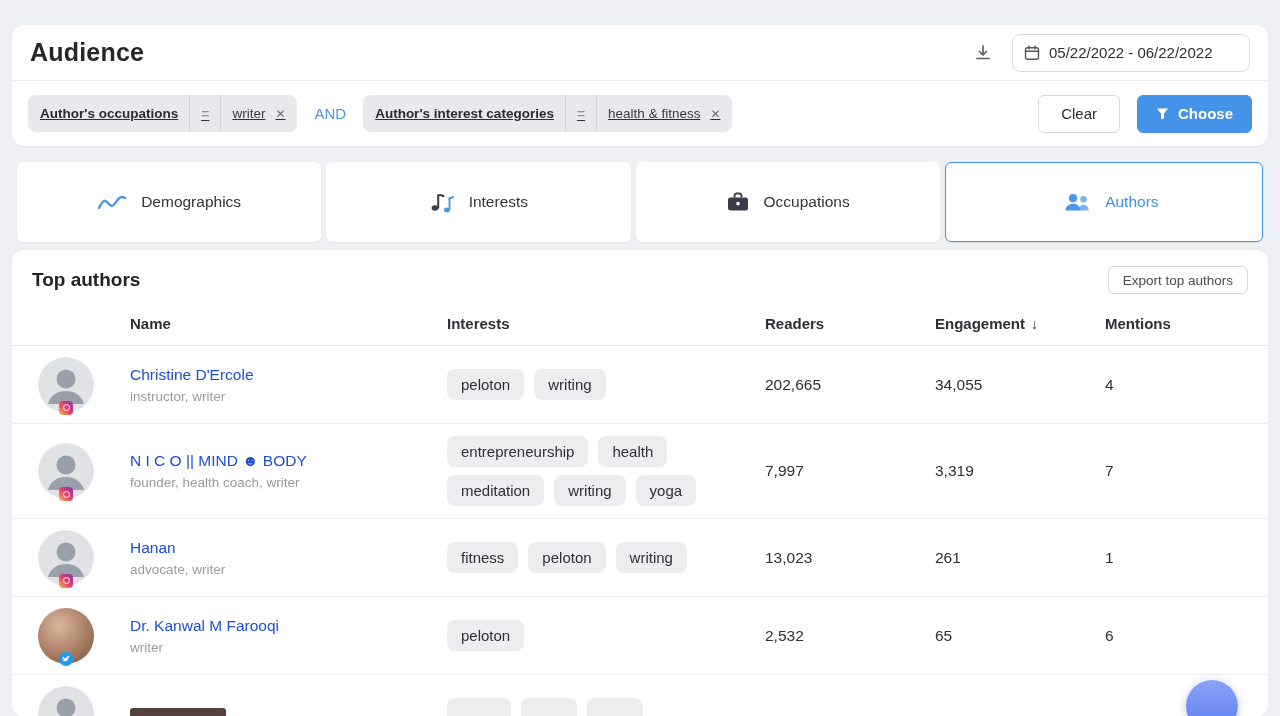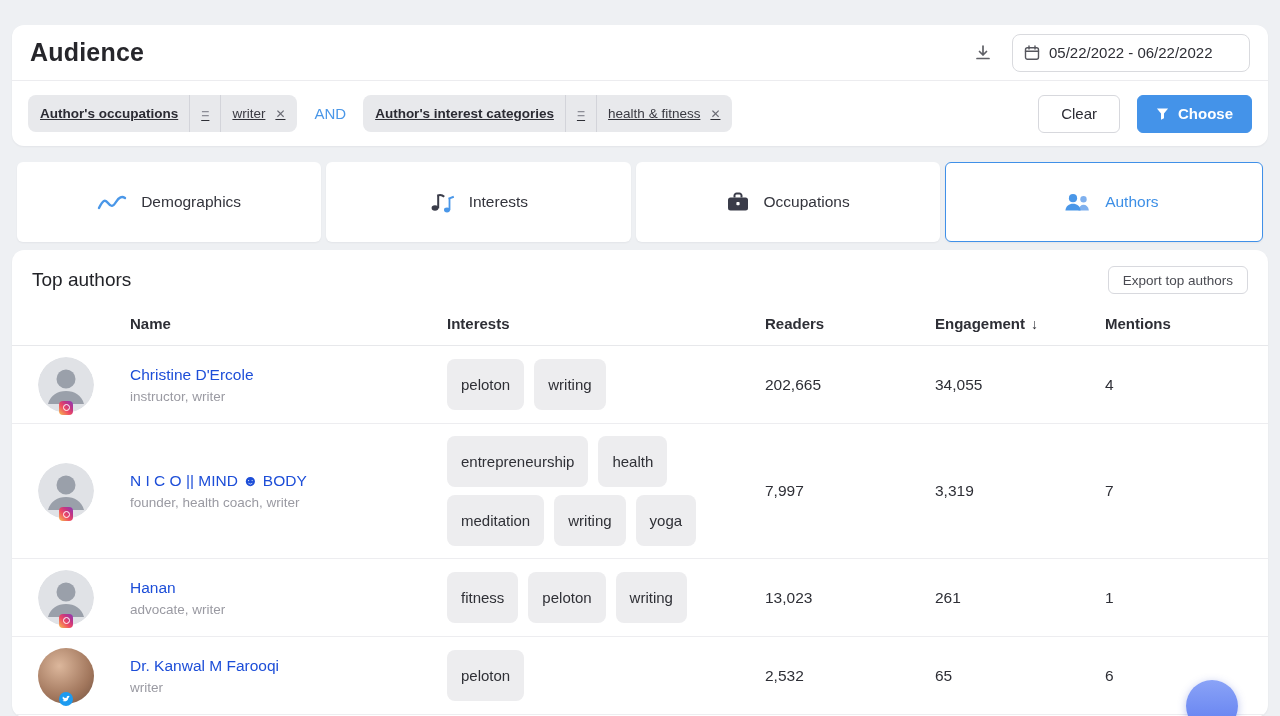--- a/index.html
+++ b/index.html
@@ -72,21 +72,21 @@
     box-shadow:0 1px 2px rgba(20,20,40,.05);
   }
   .tab.active { border-color:#4090e8; color:#3d8fe6;padding-left:14px; }
 
   
   .main-card { margin:0 12px; height:467px; overflow:hidden; }
   .main-head {
     display:flex; align-items:center; justify-content:space-between;
     padding:16px 20px 8px 20px;
   }
-  .main-title { font-size:19px; font-weight:400; color:#222328; }
+  .main-title { font-size:19px; font-weight:700; color:#222328; }
   .btn-export {
     background:#fff; border:1px solid #d8d9de; color:#4a4b52;
     font-size:13.5px; padding:0 14px; height:28px;
   }
 
   .grid {
     display:grid;
     grid-template-columns:92px 317px 318px 170px 170px 1fr;
     align-items:center;
     padding-left:26px;
@@ -126,21 +126,21 @@
     border-radius:50%; background:#1d9bf0;
     display:flex; align-items:center; justify-content:center;
   }
 
   .name-cell { padding-right:14px; }
   .author-name { font-size:15.5px; color:#1d4ed8; cursor:pointer; }
   .author-sub { font-size:13.5px; color:#9a9aa2; margin-top:5px; }
 
   .tags-cell { display:flex; flex-wrap:wrap; gap:8px 10px; padding:12px 24px 12px 0; }
   .tag {
-    background:#ededef; border-radius:8px; padding:17px 14px;
+    background:#ededef; border-radius:8px; padding:7px 14px;
     font-size:15px; color:#2f3036; cursor:pointer; white-space:nowrap;
   }
   .tag-empty { height:32px; padding:0; }
   .w64 { width:64px; } .w56 { width:56px; }
 
   .partial-row { border-bottom:none; }
   .clipped-name {
     width:96px; height:14px; border-radius:3px; background:#55403e;
     margin-top:2px; cursor:pointer;
   }

